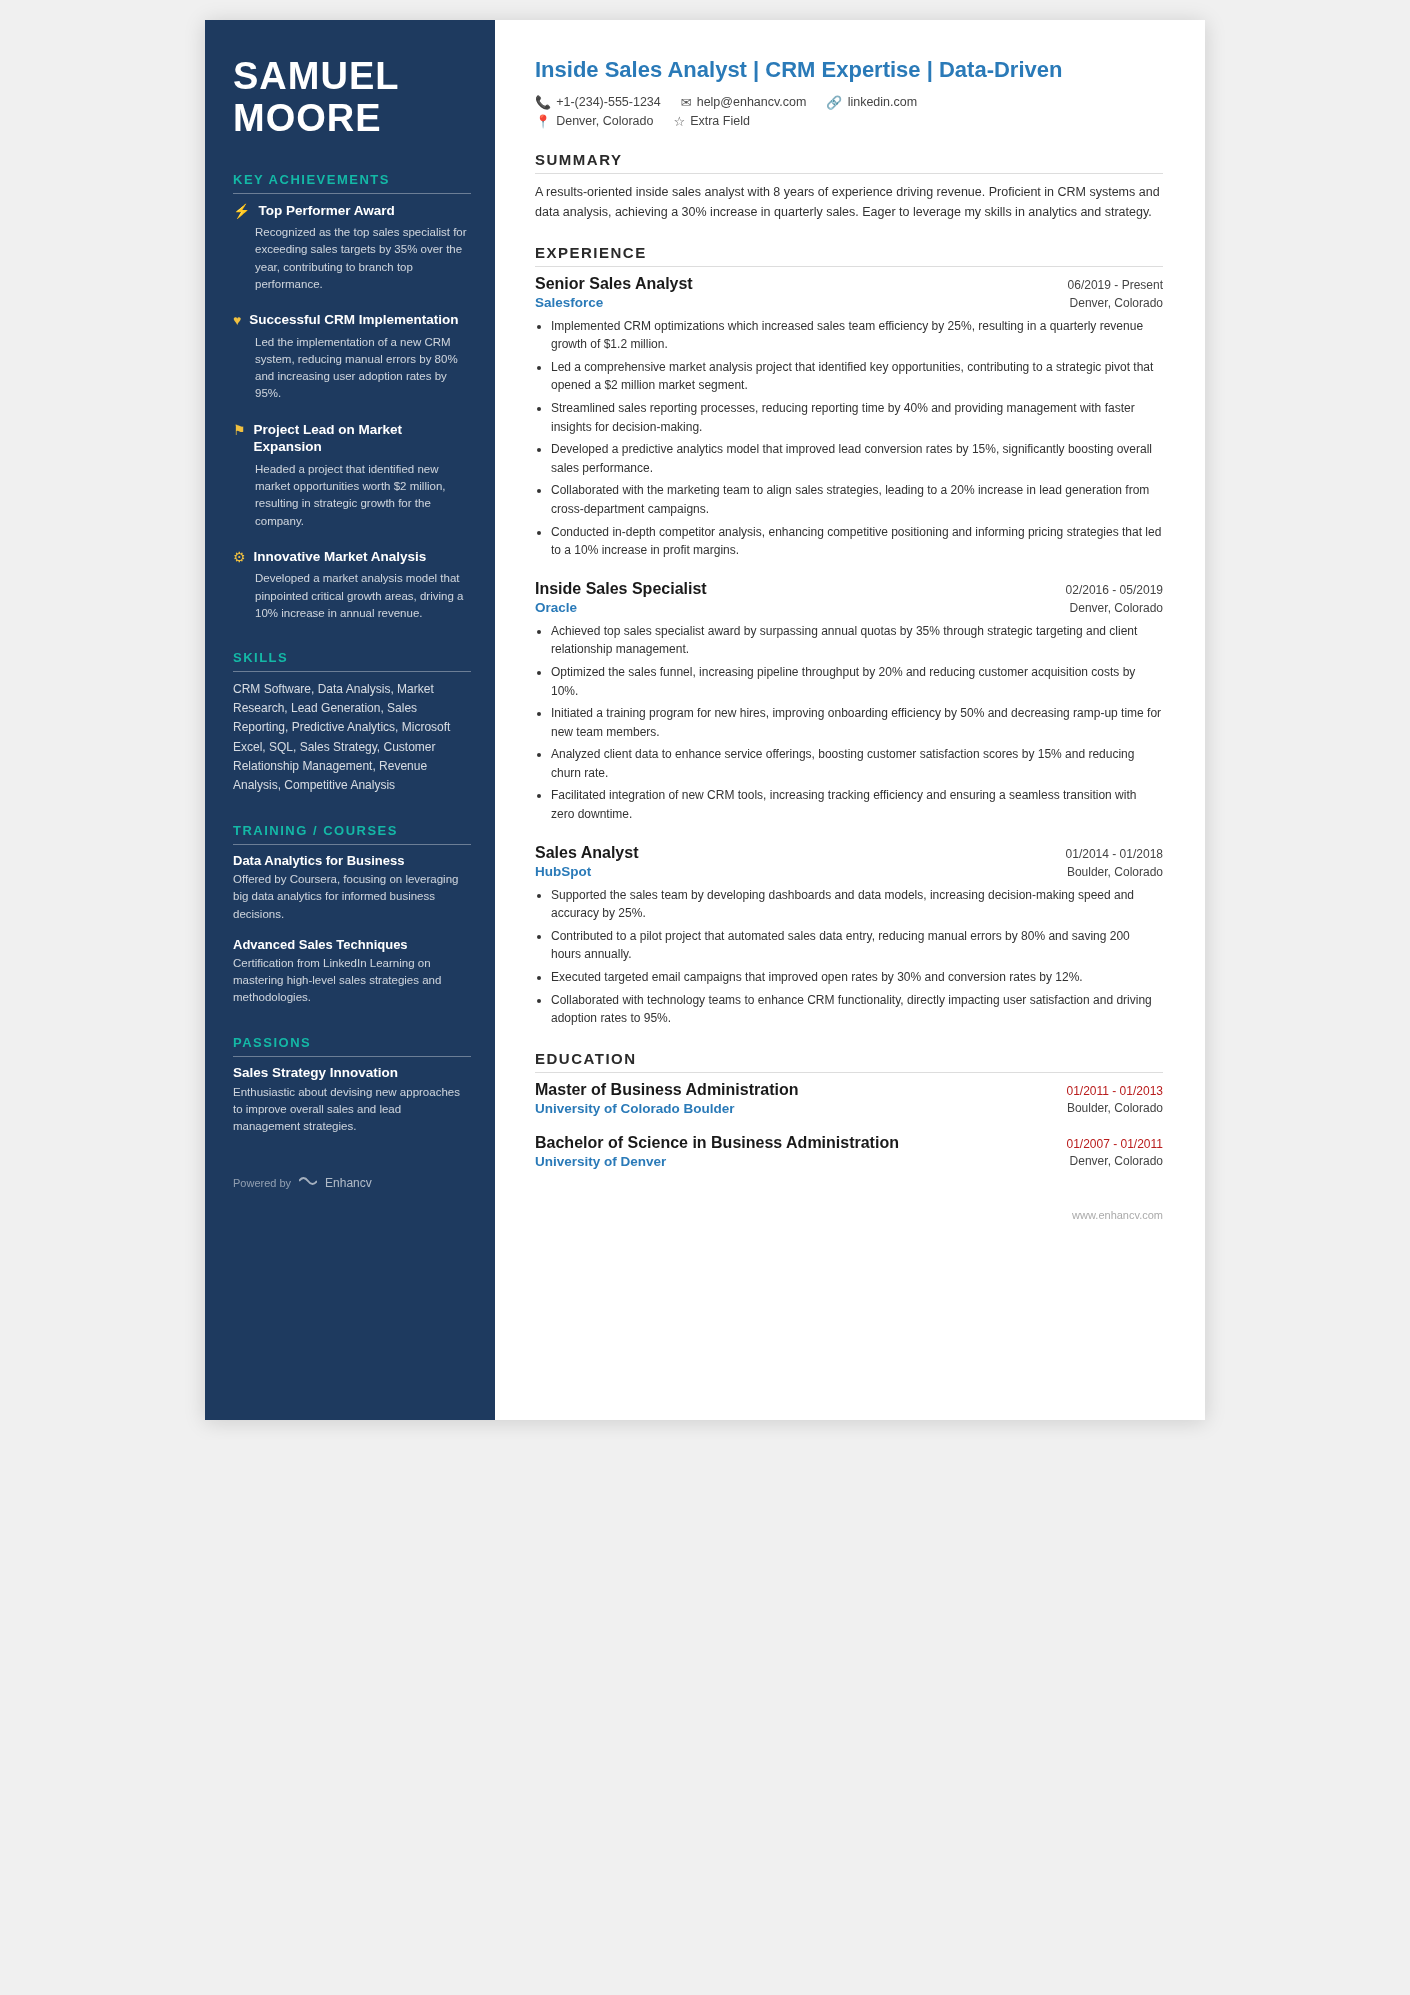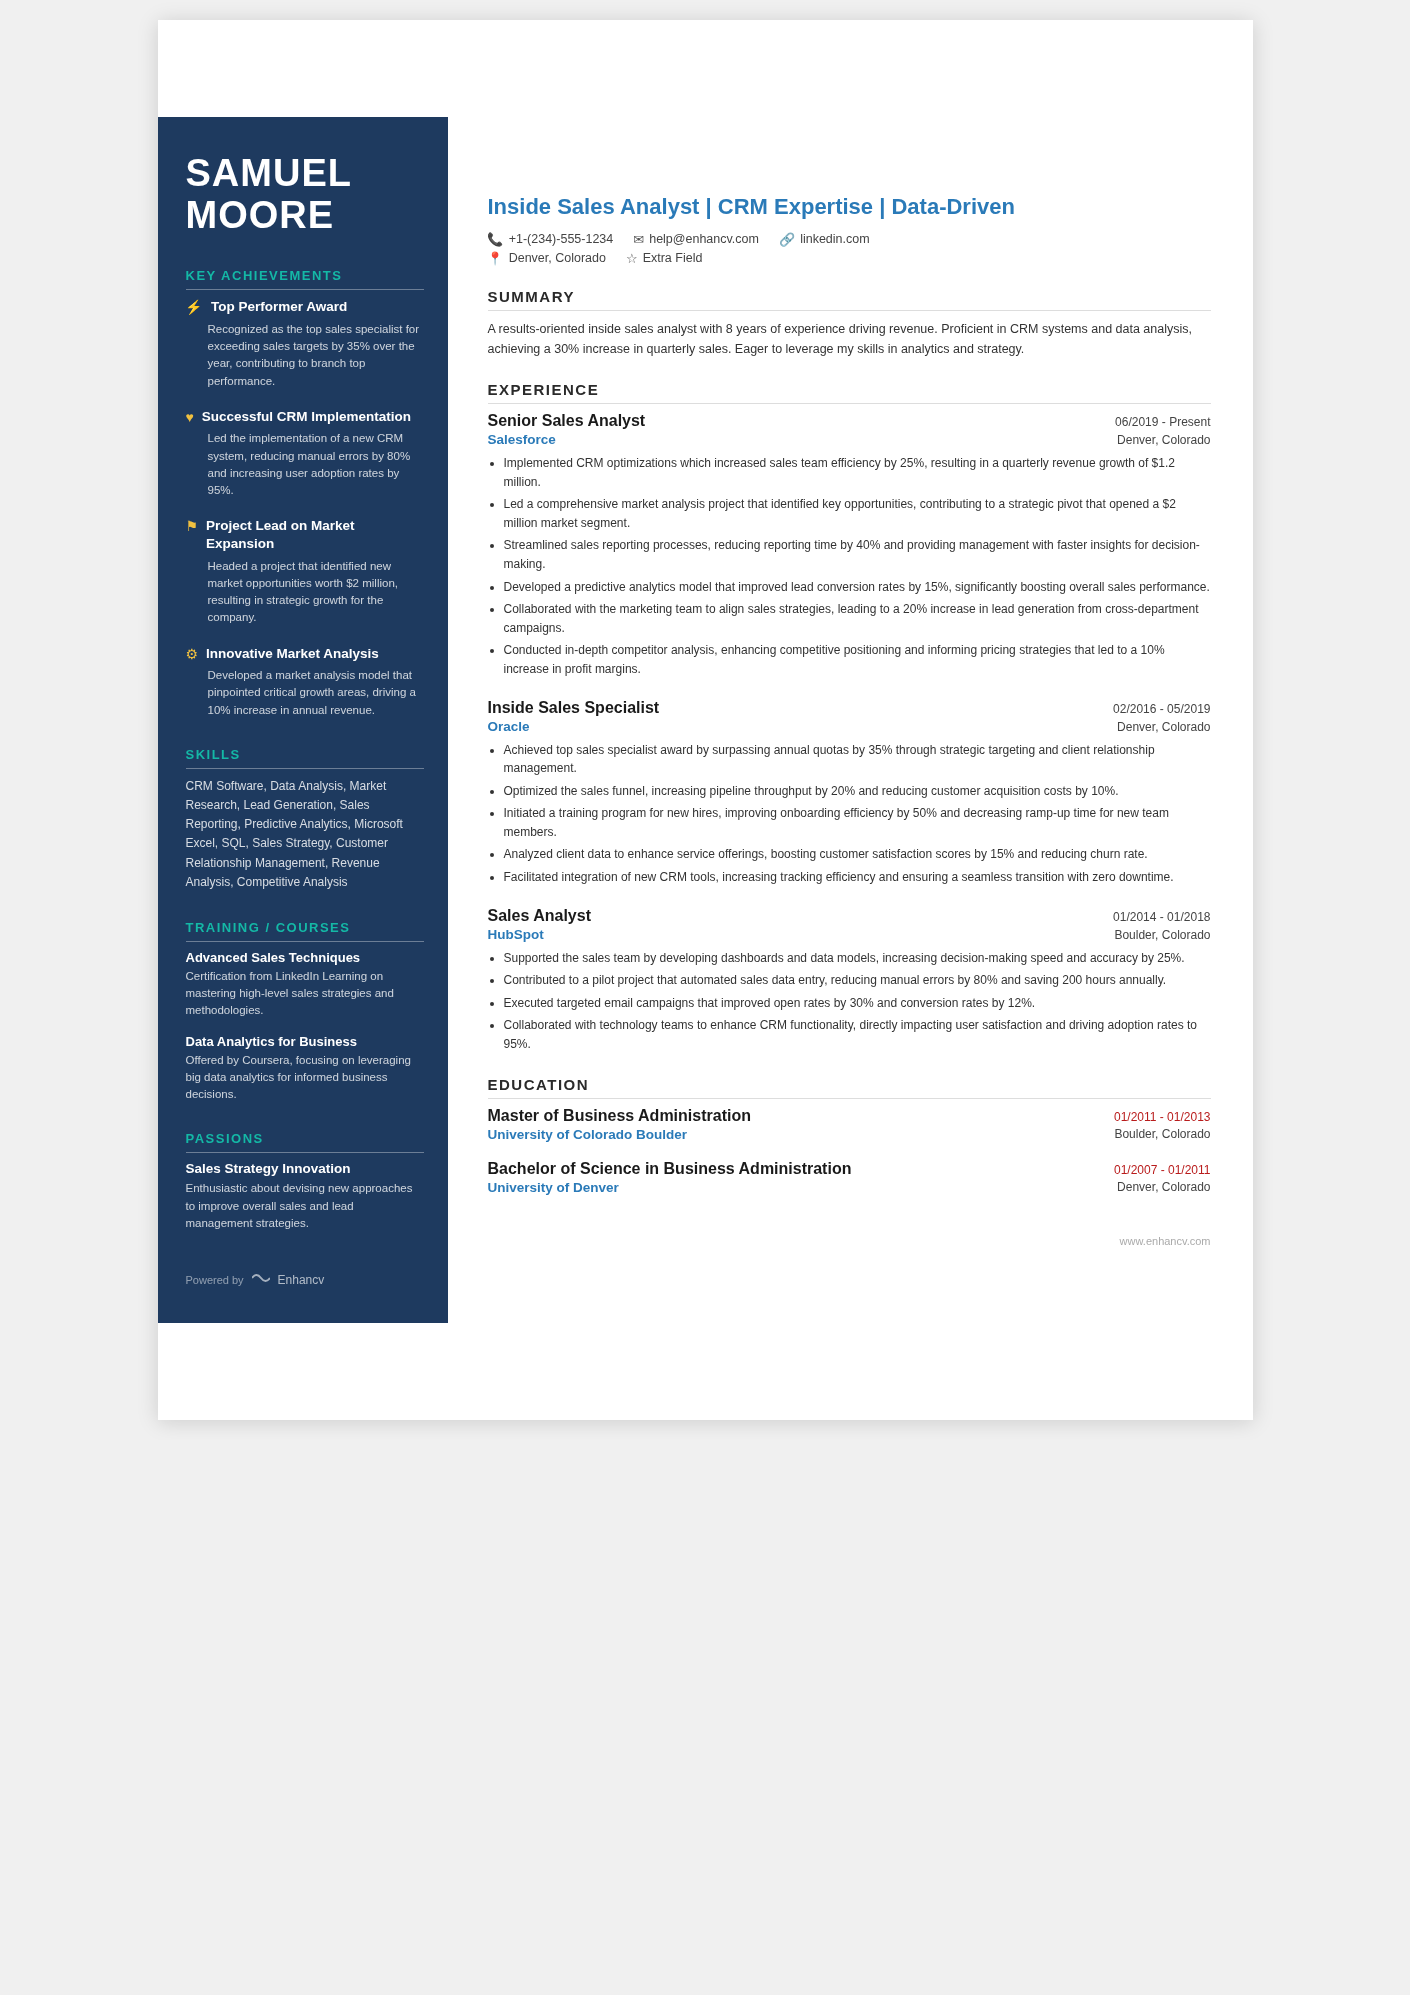--- a/index.html
+++ b/index.html
@@ -4,26 +4,25 @@
   <style>
     * { margin: 0; padding: 0; box-sizing: border-box; }
     body {
       font-family: 'Arial', sans-serif;
       background: #f0f0f0;
       display: flex;
       justify-content: center;
       padding: 20px;
     }
     .resume-wrapper {
-      width: 1095px;
+      width: 1000px;
       background: #fff;
       display: flex;
       min-height: 1400px;
       box-shadow: 0 2px 20px rgba(0,0,0,0.15);
-      align-items: center;
     }
 
     
     .sidebar {
       width: 290px;
       min-width: 290px;
       background: #1e3a5f;
       color: #fff;
       padding: 36px 24px 36px 28px;
     }
@@ -303,26 +302,26 @@
         <div class="achievement-desc">Developed a market analysis model that pinpointed critical growth areas, driving a 10% increase in annual revenue.</div>
       </div>
     </div>
 
     <div class="sidebar-section-title">SKILLS</div>
     <div class="skills-text">CRM Software, Data Analysis, Market Research, Lead Generation, Sales Reporting, Predictive Analytics, Microsoft Excel, SQL, Sales Strategy, Customer Relationship Management, Revenue Analysis, Competitive Analysis</div>
 
     <div class="sidebar-section-title">TRAINING / COURSES</div>
     <div>
       <div class="training-item">
+        <div class="training-title">Data Analytics for Business</div>
+        <div class="training-desc">Offered by Coursera, focusing on leveraging big data analytics for informed business decisions.</div>
+      </div>
+      <div class="training-item">
         <div class="training-title">Advanced Sales Techniques</div>
         <div class="training-desc">Certification from LinkedIn Learning on mastering high-level sales strategies and methodologies.</div>
-      </div>
-      <div class="training-item">
-        <div class="training-title">Data Analytics for Business</div>
-        <div class="training-desc">Offered by Coursera, focusing on leveraging big data analytics for informed business decisions.</div>
       </div>
     </div>
 
     <div class="sidebar-section-title">PASSIONS</div>
     <div>
       <div class="passion-item">
         <div class="passion-title">Sales Strategy Innovation</div>
         <div class="passion-desc">Enthusiastic about devising new approaches to improve overall sales and lead management strategies.</div>
       </div>
     </div>

